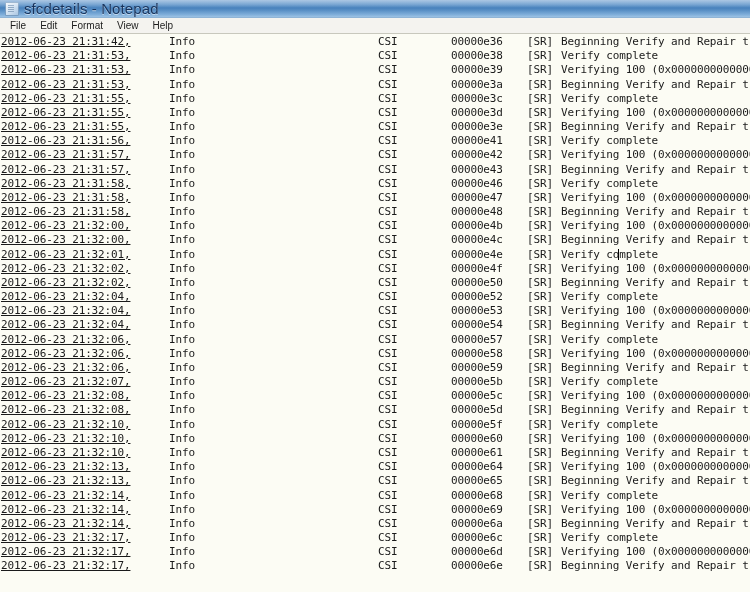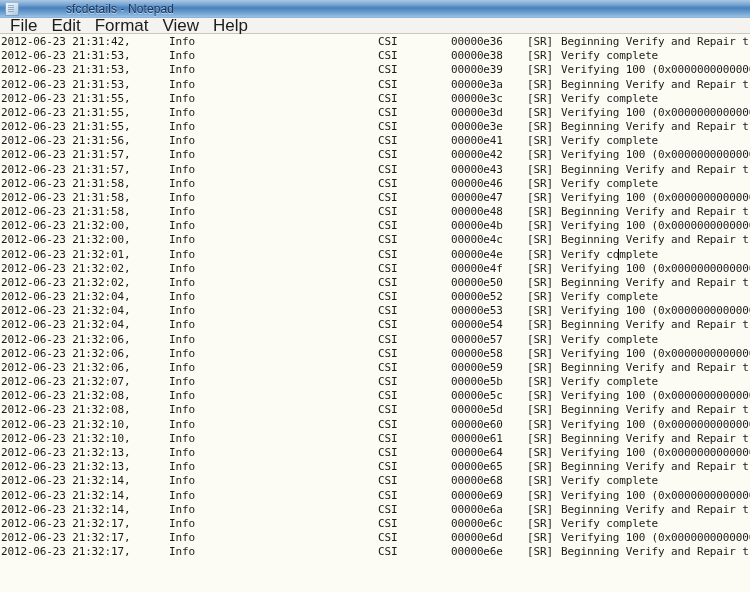--- a/index.html
+++ b/index.html
@@ -61,42 +61,41 @@
   }
   .title-icon::before {
     content: "";
     position: absolute;
     left: 2px; top: 2px;
     width: 6px; height: 1px;
     background: #8fa9c4;
     box-shadow: 0 2px 0 #8fa9c4, 0 4px 0 #8fa9c4, 0 6px 0 #8fa9c4;
   }
   .title-text {
-    font-size: 12px;
+    font-size: 15px;
     color: #17335c;
     white-space: nowrap;
     text-shadow: 0 1px 0 rgba(255,255,255,0.55);
     letter-spacing: 0.1px;
     position: relative;
     z-index: 2;
-    margin-left: 42px;
   }
 
   
   .menubar {
     height: 16px;
     background: #f4f3ef;
     border-bottom: 1px solid #c8c8bd;
     display: flex;
     align-items: center;
     padding-left: 3px;
     box-sizing: border-box;
   }
   .menu-item {
-    font-size: 17px;
+    font-size: 10px;
     color: #1c1c1c;
     padding: 0 7px;
     line-height: 15px;
     white-space: nowrap;
     cursor: default;
   }
 
   
   .textarea {
     position: relative;
@@ -109,21 +108,21 @@
   .log-line {
     font-family: "DejaVu Sans Mono", "Liberation Mono", monospace;
     font-size: 11px;
     line-height: 14.18px;
     height: 14.18px;
     color: #1a1a1a;
     white-space: pre;
     letter-spacing: -0.15px;
     position: relative;
   }
-  .col-ts    { display: inline-block; width: 168px; }
+  .col-ts    { display: inline-block; width: 168px; text-decoration: underline; }
   .col-lvl   { display: inline-block; width: 168px; }
   .col-comp  { display: inline-block; width: 73px; margin-left: 41px; }
   .col-hex   { display: inline-block; width: 76px; }
   .col-tag   { display: inline-block; width: 34px; }
   .col-msg   { display: inline-block; }
 
   
   .caret {
     position: absolute;
     width: 1px;
@@ -171,20 +170,21 @@
       <div class="log-line"><span class="col-ts">2012-06-23 21:32:02,</span><span class="col-lvl">Info</span><span class="col-comp">CSI</span><span class="col-hex">00000e50</span><span class="col-tag">[SR]</span><span class="col-msg">Beginning Verify and Repair transaction</span></div>
       <div class="log-line"><span class="col-ts">2012-06-23 21:32:04,</span><span class="col-lvl">Info</span><span class="col-comp">CSI</span><span class="col-hex">00000e52</span><span class="col-tag">[SR]</span><span class="col-msg">Verify complete</span></div>
       <div class="log-line"><span class="col-ts">2012-06-23 21:32:04,</span><span class="col-lvl">Info</span><span class="col-comp">CSI</span><span class="col-hex">00000e53</span><span class="col-tag">[SR]</span><span class="col-msg">Verifying 100 (0x0000000000000064) components</span></div>
       <div class="log-line"><span class="col-ts">2012-06-23 21:32:04,</span><span class="col-lvl">Info</span><span class="col-comp">CSI</span><span class="col-hex">00000e54</span><span class="col-tag">[SR]</span><span class="col-msg">Beginning Verify and Repair transaction</span></div>
       <div class="log-line"><span class="col-ts">2012-06-23 21:32:06,</span><span class="col-lvl">Info</span><span class="col-comp">CSI</span><span class="col-hex">00000e57</span><span class="col-tag">[SR]</span><span class="col-msg">Verify complete</span></div>
       <div class="log-line"><span class="col-ts">2012-06-23 21:32:06,</span><span class="col-lvl">Info</span><span class="col-comp">CSI</span><span class="col-hex">00000e58</span><span class="col-tag">[SR]</span><span class="col-msg">Verifying 100 (0x0000000000000064) components</span></div>
       <div class="log-line"><span class="col-ts">2012-06-23 21:32:06,</span><span class="col-lvl">Info</span><span class="col-comp">CSI</span><span class="col-hex">00000e59</span><span class="col-tag">[SR]</span><span class="col-msg">Beginning Verify and Repair transaction</span></div>
       <div class="log-line"><span class="col-ts">2012-06-23 21:32:07,</span><span class="col-lvl">Info</span><span class="col-comp">CSI</span><span class="col-hex">00000e5b</span><span class="col-tag">[SR]</span><span class="col-msg">Verify complete</span></div>
       <div class="log-line"><span class="col-ts">2012-06-23 21:32:08,</span><span class="col-lvl">Info</span><span class="col-comp">CSI</span><span class="col-hex">00000e5c</span><span class="col-tag">[SR]</span><span class="col-msg">Verifying 100 (0x0000000000000064) components</span></div>
       <div class="log-line"><span class="col-ts">2012-06-23 21:32:08,</span><span class="col-lvl">Info</span><span class="col-comp">CSI</span><span class="col-hex">00000e5d</span><span class="col-tag">[SR]</span><span class="col-msg">Beginning Verify and Repair transaction</span></div>
+      <div class="log-line"><span class="col-ts">2012-06-23 21:32:10,</span><span class="col-lvl">Info</span><span class="col-comp">CSI</span><span class="col-hex">00000e5f</span><span class="col-tag">[SR]</span><span class="col-msg">Verify complete</span></div>
       <div class="log-line"><span class="col-ts">2012-06-23 21:32:10,</span><span class="col-lvl">Info</span><span class="col-comp">CSI</span><span class="col-hex">00000e60</span><span class="col-tag">[SR]</span><span class="col-msg">Verifying 100 (0x0000000000000064) components</span></div>
       <div class="log-line"><span class="col-ts">2012-06-23 21:32:10,</span><span class="col-lvl">Info</span><span class="col-comp">CSI</span><span class="col-hex">00000e61</span><span class="col-tag">[SR]</span><span class="col-msg">Beginning Verify and Repair transaction</span></div>
       <div class="log-line"><span class="col-ts">2012-06-23 21:32:13,</span><span class="col-lvl">Info</span><span class="col-comp">CSI</span><span class="col-hex">00000e64</span><span class="col-tag">[SR]</span><span class="col-msg">Verifying 100 (0x0000000000000064) components</span></div>
       <div class="log-line"><span class="col-ts">2012-06-23 21:32:13,</span><span class="col-lvl">Info</span><span class="col-comp">CSI</span><span class="col-hex">00000e65</span><span class="col-tag">[SR]</span><span class="col-msg">Beginning Verify and Repair transaction</span></div>
       <div class="log-line"><span class="col-ts">2012-06-23 21:32:14,</span><span class="col-lvl">Info</span><span class="col-comp">CSI</span><span class="col-hex">00000e68</span><span class="col-tag">[SR]</span><span class="col-msg">Verify complete</span></div>
       <div class="log-line"><span class="col-ts">2012-06-23 21:32:14,</span><span class="col-lvl">Info</span><span class="col-comp">CSI</span><span class="col-hex">00000e69</span><span class="col-tag">[SR]</span><span class="col-msg">Verifying 100 (0x0000000000000064) components</span></div>
       <div class="log-line"><span class="col-ts">2012-06-23 21:32:14,</span><span class="col-lvl">Info</span><span class="col-comp">CSI</span><span class="col-hex">00000e6a</span><span class="col-tag">[SR]</span><span class="col-msg">Beginning Verify and Repair transaction</span></div>
       <div class="log-line"><span class="col-ts">2012-06-23 21:32:17,</span><span class="col-lvl">Info</span><span class="col-comp">CSI</span><span class="col-hex">00000e6c</span><span class="col-tag">[SR]</span><span class="col-msg">Verify complete</span></div>
       <div class="log-line"><span class="col-ts">2012-06-23 21:32:17,</span><span class="col-lvl">Info</span><span class="col-comp">CSI</span><span class="col-hex">00000e6d</span><span class="col-tag">[SR]</span><span class="col-msg">Verifying 100 (0x0000000000000064) components</span></div>
       <div class="log-line"><span class="col-ts">2012-06-23 21:32:17,</span><span class="col-lvl">Info</span><span class="col-comp">CSI</span><span class="col-hex">00000e6e</span><span class="col-tag">[SR]</span><span class="col-msg">Beginning Verify and Repair transaction</span></div>

